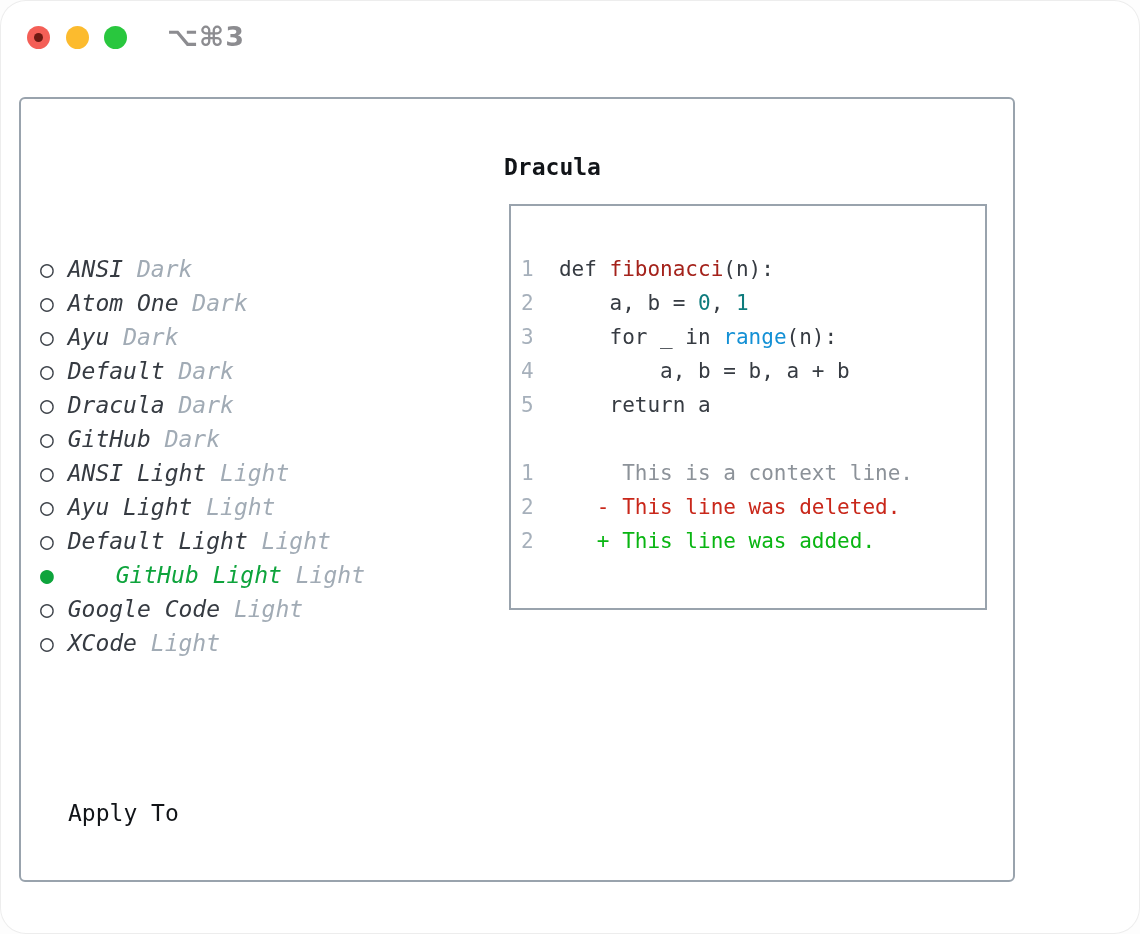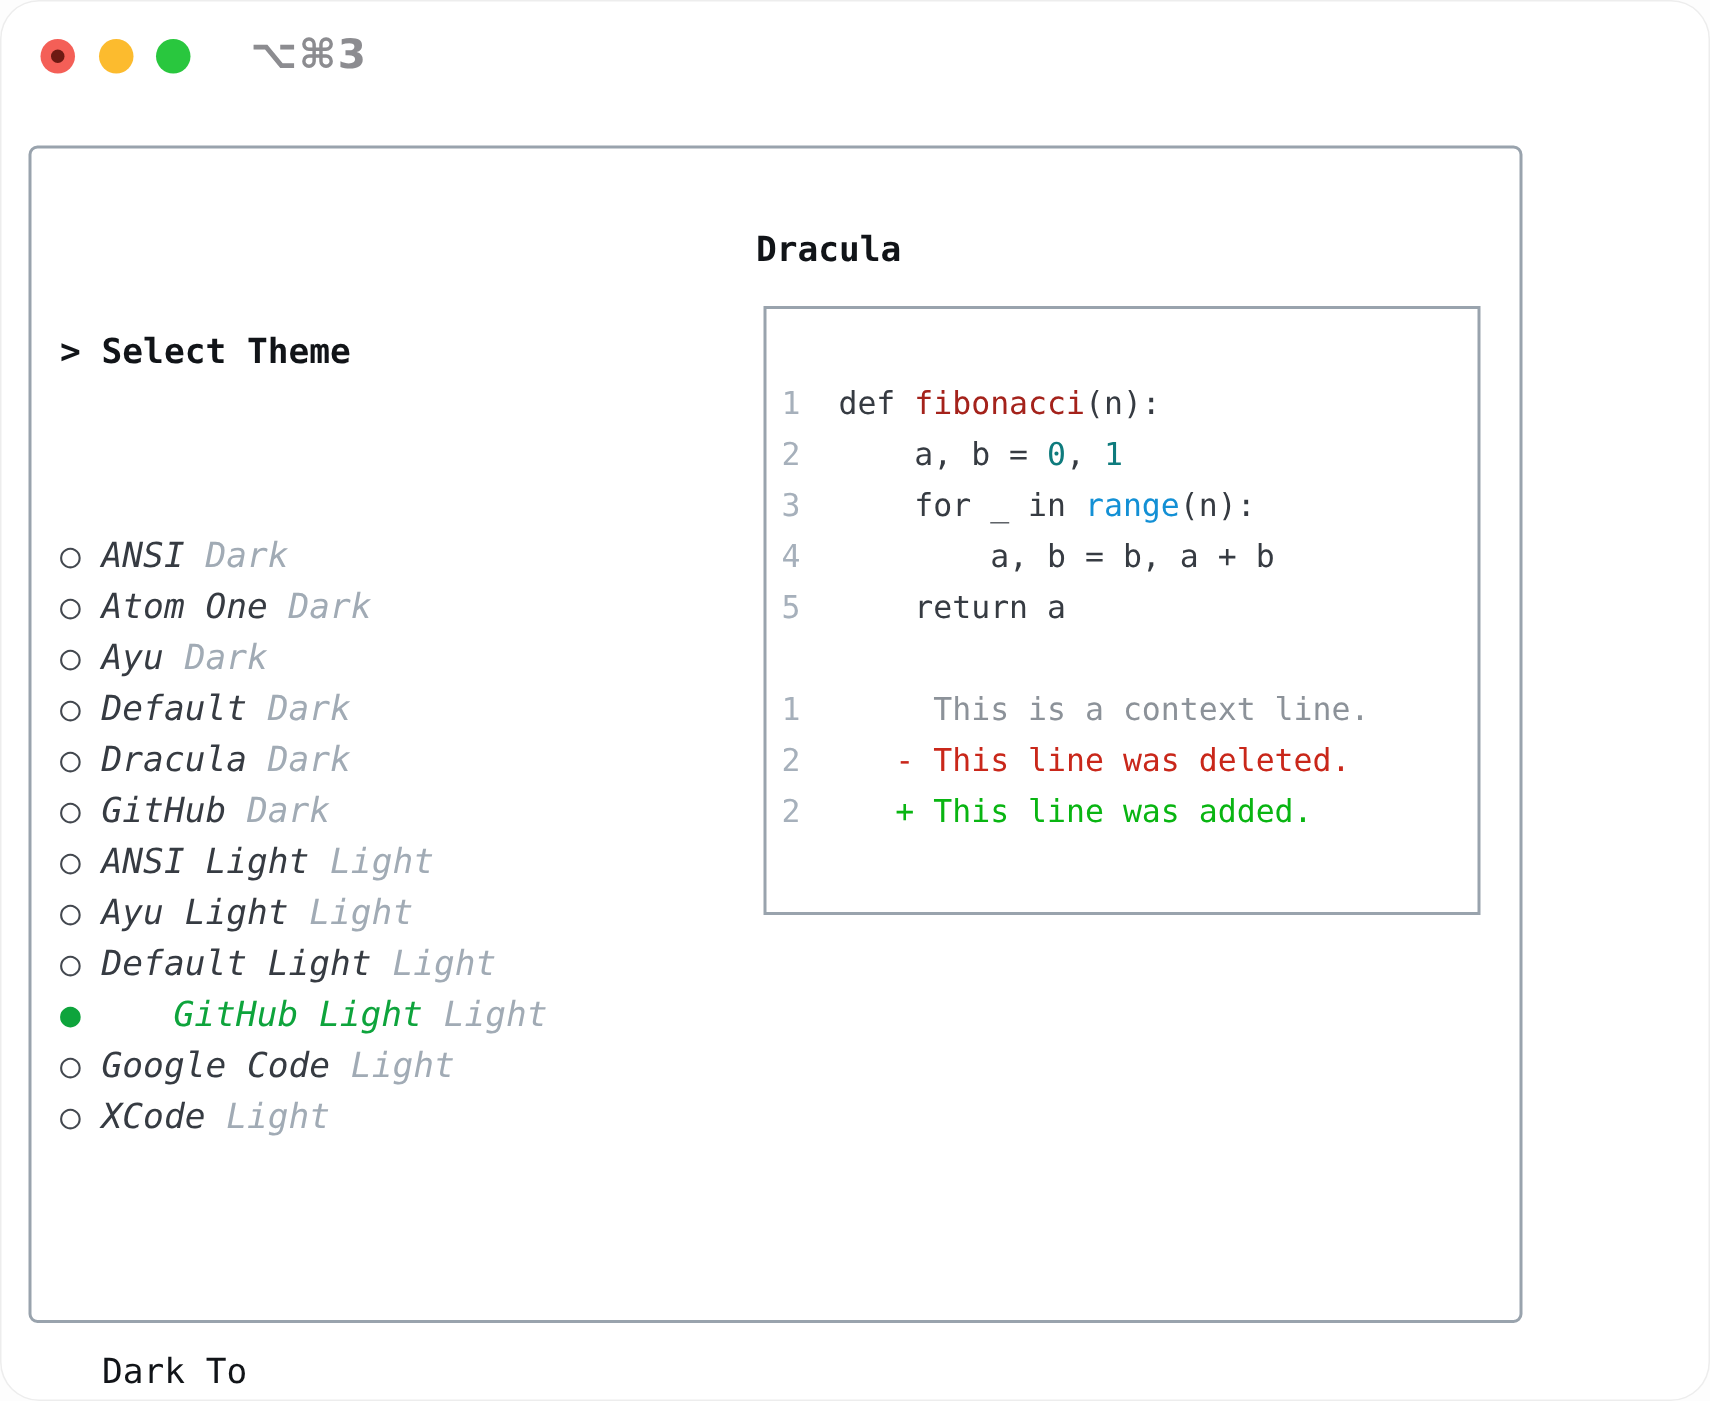--- a/index.html
+++ b/index.html
@@ -69,25 +69,24 @@
         <span class="dot"></span>
       </span>
     <span class="light yellow"></span>
     <span class="light green"></span>
     <span class="win-title">⌥⌘3</span>
   </div>
 
   <div class="panel">
 
     <div class="left-col">
-      <div class="sel-header"><span>&gt;</span> <span>Select Theme</span></div>
 
       <div id="theme-list"><div class="row"><span class="ring">○</span> <span class="name">ANSI</span> <span class="variant">Dark</span></div><div class="row"><span class="ring">○</span> <span class="name">Atom One</span> <span class="variant">Dark</span></div><div class="row"><span class="ring">○</span> <span class="name">Ayu</span> <span class="variant">Dark</span></div><div class="row"><span class="ring">○</span> <span class="name">Default</span> <span class="variant">Dark</span></div><div class="row"><span class="ring">○</span> <span class="name">Dracula</span> <span class="variant">Dark</span></div><div class="row"><span class="ring">○</span> <span class="name">GitHub</span> <span class="variant">Dark</span></div><div class="row"><span class="ring">○</span> <span class="name">ANSI Light</span> <span class="variant">Light</span></div><div class="row"><span class="ring">○</span> <span class="name">Ayu Light</span> <span class="variant">Light</span></div><div class="row"><span class="ring">○</span> <span class="name">Default Light</span> <span class="variant">Light</span></div><div class="row selected"><span class="ring">●</span> <span class="name">GitHub Light</span> <span class="variant">Light</span></div><div class="row"><span class="ring">○</span> <span class="name">Google Code</span> <span class="variant">Light</span></div><div class="row"><span class="ring">○</span> <span class="name">XCode</span> <span class="variant">Light</span></div></div>
 
-      <div class="apply-header">Dark To</div>
+      <div class="apply-header">Apply To</div>
 
       
 
       
     </div>
 
     <div class="preview-title">Dracula</div>
 
     <div class="preview-box">
       <div class="code" id="code"><div class="code-line"><span class="ln">1</span><span class="c-fg">  def </span><span class="c-function">fibonacci</span><span class="c-fg">(n):</span></div><div class="code-line"><span class="ln">2</span><span class="c-fg">      a, b = </span><span class="c-number">0</span><span class="c-fg">, </span><span class="c-number">1</span></div><div class="code-line"><span class="ln">3</span><span class="c-fg">      for _ in </span><span class="c-builtin">range</span><span class="c-fg">(n):</span></div><div class="code-line"><span class="ln">4</span><span class="c-fg">          a, b = b, a + b</span></div><div class="code-line"><span class="ln">5</span><span class="c-fg">      return a</span></div><div class="code-line"></div><div class="code-line"><span class="ln">1</span><span class="c-context">       This is a context line.</span></div><div class="code-line"><span class="ln">2</span><span class="c-deleted">     - This line was deleted.</span></div><div class="code-line"><span class="ln">2</span><span class="c-added">     + This line was added.</span></div></div>

